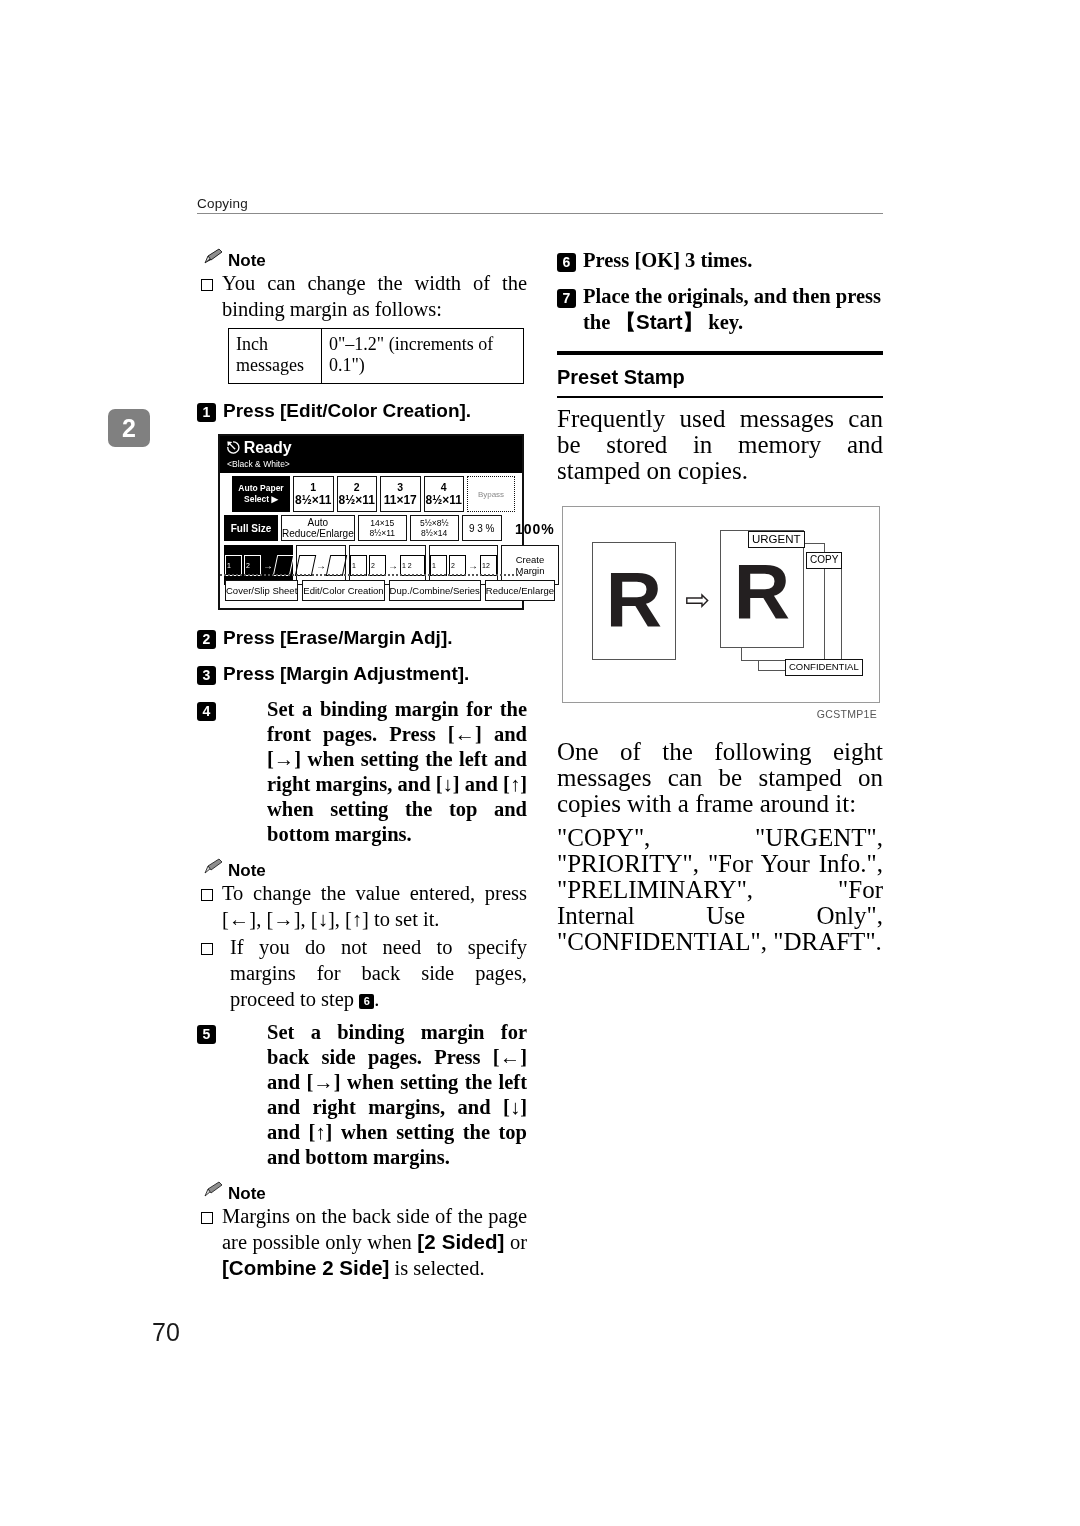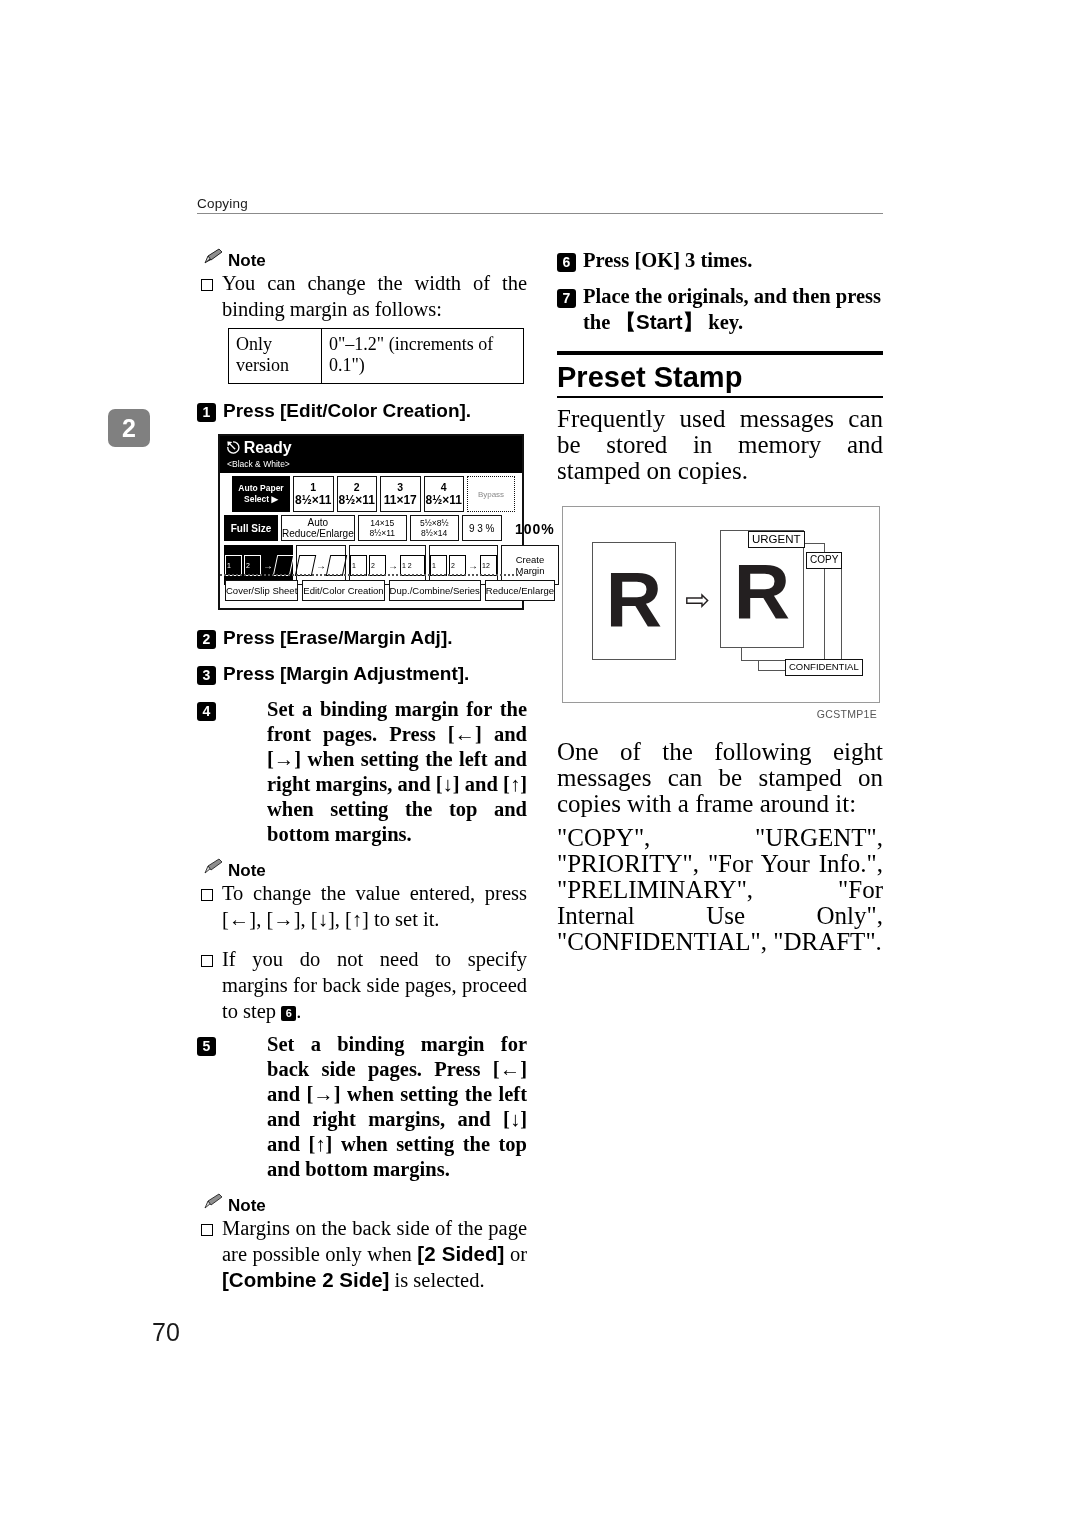--- a/index.html
+++ b/index.html
@@ -254,21 +254,21 @@
     background: #fff;
     white-space: nowrap;
   }
 
   
   .rule-thick { border-top: 4px solid #000; margin: 16px 0 0 0; }
   .rule-thin  { border-top: 2px solid #000; margin: 3px 0 0 0; }
   #section-title {
     font-family: "Liberation Sans", sans-serif;
     font-weight: bold;
-    font-size: 29px;
+    font-size: 20px;
     line-height: 32px;
     margin: 6px 0 2px 0;
   }
   .body-par {
     font-size: 25px;
     line-height: 26px;
     text-align: justify;
     margin: 8px 0 0 0;
   }
 
@@ -371,21 +371,21 @@
   </div>
 
   <div class="bullet-item">
     <span class="bsq"></span>
     <span class="btext">You can change the width of the binding margin as follows:</span>
   </div>
 
   <table id="margin-table">
     <tbody>
     <tr>
-      <td class="c1">Only version</td>
+      <td class="c1">Inch messages</td>
       <td>0"–1.2" (increments of 0.1")</td>
     </tr>
   </tbody>
     </table>
 
   <div class="step sans" style="margin-top:14px;">
     <span class="badge">1</span>
     <span class="stext">Press [Edit/Color Creation].</span>
   </div>
 
@@ -525,21 +525,21 @@
       </svg>
     </span>
     <span class="note-label">Note</span>
   </div>
 
   <div class="bullet-item">
     <span class="bsq"></span>
     <span class="btext">To change the value entered, press [←], [→], [↓], [↑] to set it.</span>
   </div>
 
-  <div class="bullet-item" style="margin-top:14px;">
+  <div class="bullet-item" style="margin-top:2px;gap:8px;">
     <span class="bsq"></span>
     <span class="btext"><span>If you do not need to specify margins for back side pages, proceed to step </span><span class="inline-badge">6</span><span>.</span></span>
   </div>
 
   <div class="step serif justify" style="margin-top:8px;">
     <span class="badge">5</span>
     <span class="stext">Set a binding margin for back side pages. Press [←] and [→] when setting the left and right margins, and [↓] and [↑] when setting the top and bottom margins.</span>
   </div>
 
   <div class="note-head" style="margin-top:6px;">

